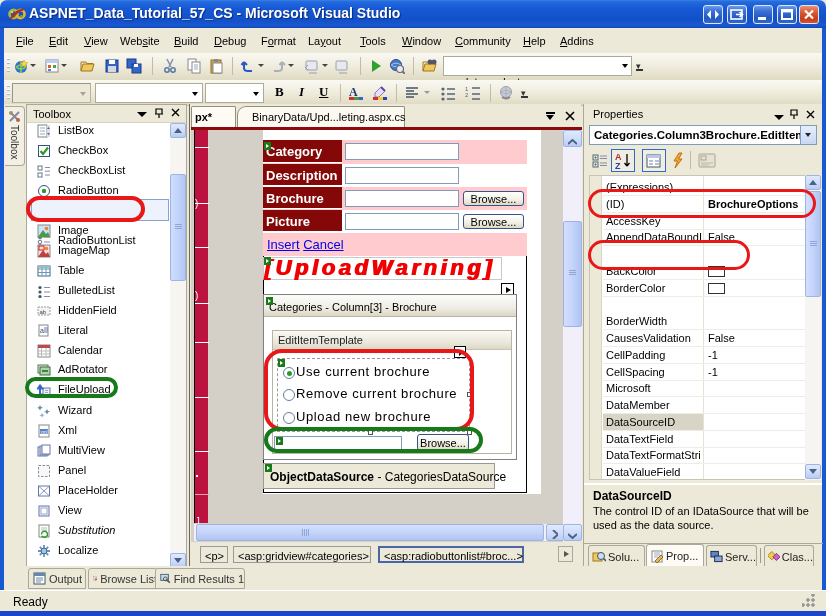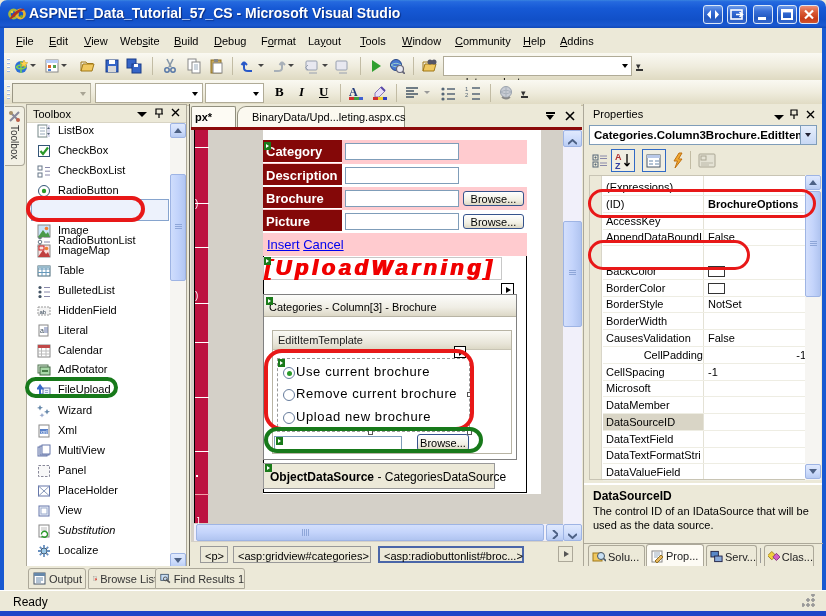--- a/index.html
+++ b/index.html
@@ -669,32 +669,28 @@
         <div class="pgv" style="">False</div>
       </div>
       <div class="pgr" style="top:87px;">
         <div class="pgl" style="">BackColor</div>
         <div class="pgv"><span style="display:inline-block;width:17px;height:11px;border:1px solid #333;background:#fff;vertical-align:-2px;"></span></div>
       </div>
       <div class="pgr" style="top:104px;">
         <div class="pgl" style="">BorderColor</div>
         <div class="pgv"><span style="display:inline-block;width:17px;height:11px;border:1px solid #333;background:#fff;vertical-align:-2px;"></span></div>
       </div>
-      <div class="pgr" style="top:120px;">
-        <div class="pgl" style="">BorderStyle</div>
-        <div class="pgv" style="">NotSet</div>
-      </div>
       <div class="pgr" style="top:137px;">
         <div class="pgl" style="">BorderWidth</div>
       </div>
       <div class="pgr" style="top:154px;">
         <div class="pgl" style="">CausesValidation</div>
         <div class="pgv" style="">False</div>
       </div>
-      <div class="pgr" style="top:171px;text-align:right;">
+      <div class="pgr" style="top:171px;">
         <div class="pgl" style="">CellPadding</div>
         <div class="pgv" style="">-1</div>
       </div>
       <div class="pgr" style="top:188px;">
         <div class="pgl" style="">CellSpacing</div>
         <div class="pgv" style="">-1</div>
       </div>
       <div class="pgr" style="top:204px;">
         <div class="pgl" style="">Microsoft</div>
       </div>

